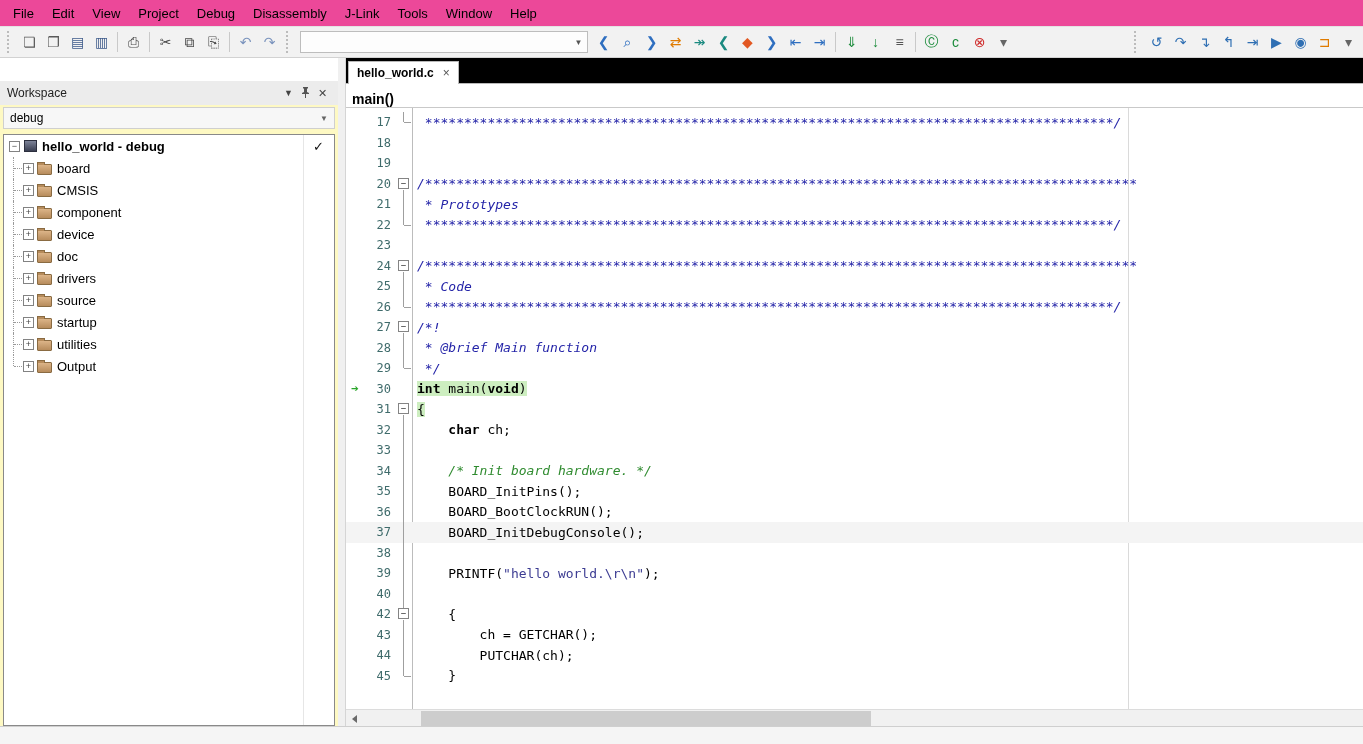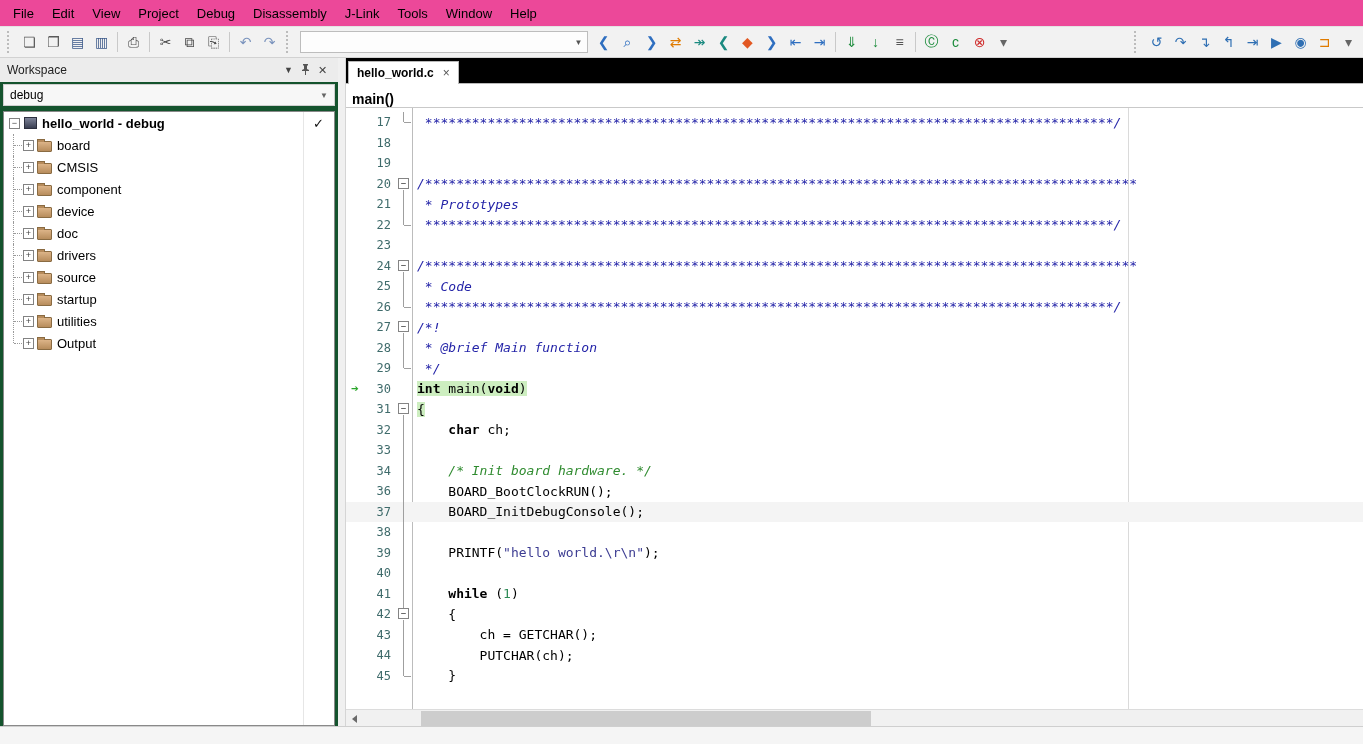--- a/index.html
+++ b/index.html
@@ -23,21 +23,21 @@
   .tb-combo input { flex:1; border:none; outline:none; height:18px; font-size:12px; padding:0 5px;
                     background:transparent; font-family:"Liberation Sans",sans-serif; }
   .tb-combo .dd { width:17px; height:100%; display:flex; align-items:center; justify-content:center;
                   font-size:8px; color:#555; }
 
   
   .main { display:flex; height:668px; }
   .splitter { width:7px; background:#f0f0f0; }
 
   
-  .workspace { width:338px; background:#14532d; display:flex; flex-direction:column; }
+  .workspace { width:338px; background:#fef9c3; display:flex; flex-direction:column;margin-top:23px; }
   .ws-header { height:24px; display:flex; align-items:center; padding:0 7px; background:#ececec; }
   .ws-title { font-size:12px; flex:1; color:#222; }
   .ws-ico { width:17px; text-align:center; color:#444; font-size:9px; cursor:default; }
   .ws-ico.x { font-size:11px; }
   .ws-combo { height:22px; margin:2px 3px; background:#f7f7f7; border:1px solid #cfcfcf;
               display:flex; align-items:center; font-size:12px; padding:0 6px; }
   .ws-combo .lbl { flex:1; }
   .ws-combo .dd { font-size:8px; color:#666; }
   .files-box { flex:1; margin:3px 3px 0 3px; border:1px solid #898989; background:#fff;
                position:relative; overflow:hidden; }
@@ -294,26 +294,26 @@
           <div class="code-row"><span class="bp"></span><span class="lnum">25</span><span class="fold line"><i class="vline"></i></span><span class="ctext"><span class="t-cb"> * Code</span></span></div>
           <div class="code-row"><span class="bp"></span><span class="lnum">26</span><span class="fold end"><i class="vline half"></i><i class="hline"></i></span><span class="ctext"><span class="t-cb"> ****************************************************************************************/</span></span></div>
           <div class="code-row"><span class="bp"></span><span class="lnum">27</span><span class="fold box"><i class="fbox">−</i><i class="vline tail"></i></span><span class="ctext"><span class="t-cb">/*!</span></span></div>
           <div class="code-row"><span class="bp"></span><span class="lnum">28</span><span class="fold line"><i class="vline"></i></span><span class="ctext"><span class="t-cb"> * @brief Main function</span></span></div>
           <div class="code-row"><span class="bp"></span><span class="lnum">29</span><span class="fold end"><i class="vline half"></i><i class="hline"></i></span><span class="ctext"><span class="t-cb"> */</span></span></div>
           <div class="code-row"><span class="bp">➔</span><span class="lnum">30</span><span class="fold "></span><span class="ctext"><span class="t-k tok-hl">int</span><span class="t-p tok-hl"> main(</span><span class="t-k tok-hl">void</span><span class="t-p tok-hl">)</span></span></div>
           <div class="code-row"><span class="bp"></span><span class="lnum">31</span><span class="fold box"><i class="fbox">−</i><i class="vline tail"></i></span><span class="ctext"><span class="t-p tok-hl">{</span></span></div>
           <div class="code-row"><span class="bp"></span><span class="lnum">32</span><span class="fold line"><i class="vline"></i></span><span class="ctext"><span class="t-p">    </span><span class="t-k">char</span><span class="t-p"> ch;</span></span></div>
           <div class="code-row"><span class="bp"></span><span class="lnum">33</span><span class="fold line"><i class="vline"></i></span><span class="ctext"></span></div>
           <div class="code-row"><span class="bp"></span><span class="lnum">34</span><span class="fold line"><i class="vline"></i></span><span class="ctext"><span class="t-p">    </span><span class="t-cg">/* Init board hardware. */</span></span></div>
+          <div class="code-row"><span class="bp"></span><span class="lnum">35</span><span class="fold line"><i class="vline"></i></span><span class="ctext"><span class="t-p">    BOARD_InitPins();</span></span></div>
           <div class="code-row"><span class="bp"></span><span class="lnum">36</span><span class="fold line"><i class="vline"></i></span><span class="ctext"><span class="t-p">    BOARD_BootClockRUN();</span></span></div>
           <div class="code-row row-hl"><span class="bp"></span><span class="lnum">37</span><span class="fold line"><i class="vline"></i></span><span class="ctext"><span class="t-p">    BOARD_InitDebugConsole();</span></span></div>
           <div class="code-row"><span class="bp"></span><span class="lnum">38</span><span class="fold line"><i class="vline"></i></span><span class="ctext"></span></div>
           <div class="code-row"><span class="bp"></span><span class="lnum">39</span><span class="fold line"><i class="vline"></i></span><span class="ctext"><span class="t-p">    PRINTF(</span><span class="t-s">"hello world.\r\n"</span><span class="t-p">);</span></span></div>
           <div class="code-row"><span class="bp"></span><span class="lnum">40</span><span class="fold line"><i class="vline"></i></span><span class="ctext"></span></div>
-          <div class="code-row"><span class="bp"></span><span class="lnum">41</span><span class="fold line"><i class="vline"></i></span><span class="ctext"><span class="t-p">    </span><span class="t-k">while</span><span class="t-p"> (</span><span class="t-n">1</span><span class="t-p">)</span></span></div>
           <div class="code-row"><span class="bp"></span><span class="lnum">42</span><span class="fold box2"><i class="vline head"></i><i class="fbox">−</i><i class="vline tail"></i></span><span class="ctext"><span class="t-p">    {</span></span></div>
           <div class="code-row"><span class="bp"></span><span class="lnum">43</span><span class="fold line"><i class="vline"></i></span><span class="ctext"><span class="t-p">        ch = GETCHAR();</span></span></div>
           <div class="code-row"><span class="bp"></span><span class="lnum">44</span><span class="fold line"><i class="vline"></i></span><span class="ctext"><span class="t-p">        PUTCHAR(ch);</span></span></div>
           <div class="code-row"><span class="bp"></span><span class="lnum">45</span><span class="fold end"><i class="vline half"></i><i class="hline"></i></span><span class="ctext"><span class="t-p">    }</span></span></div>
         </div>
     </div>
     <div class="hscroll">
       <div class="hs-btn">
           <span class="tri-left"></span>
         </div>

